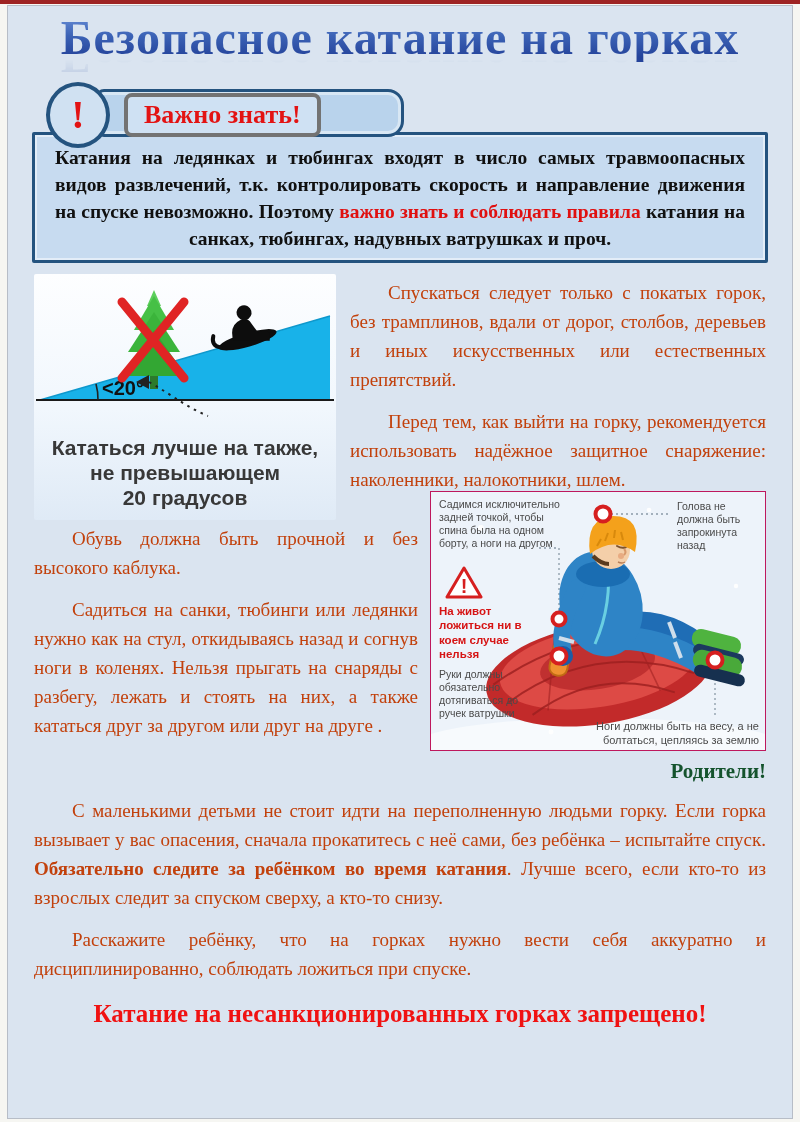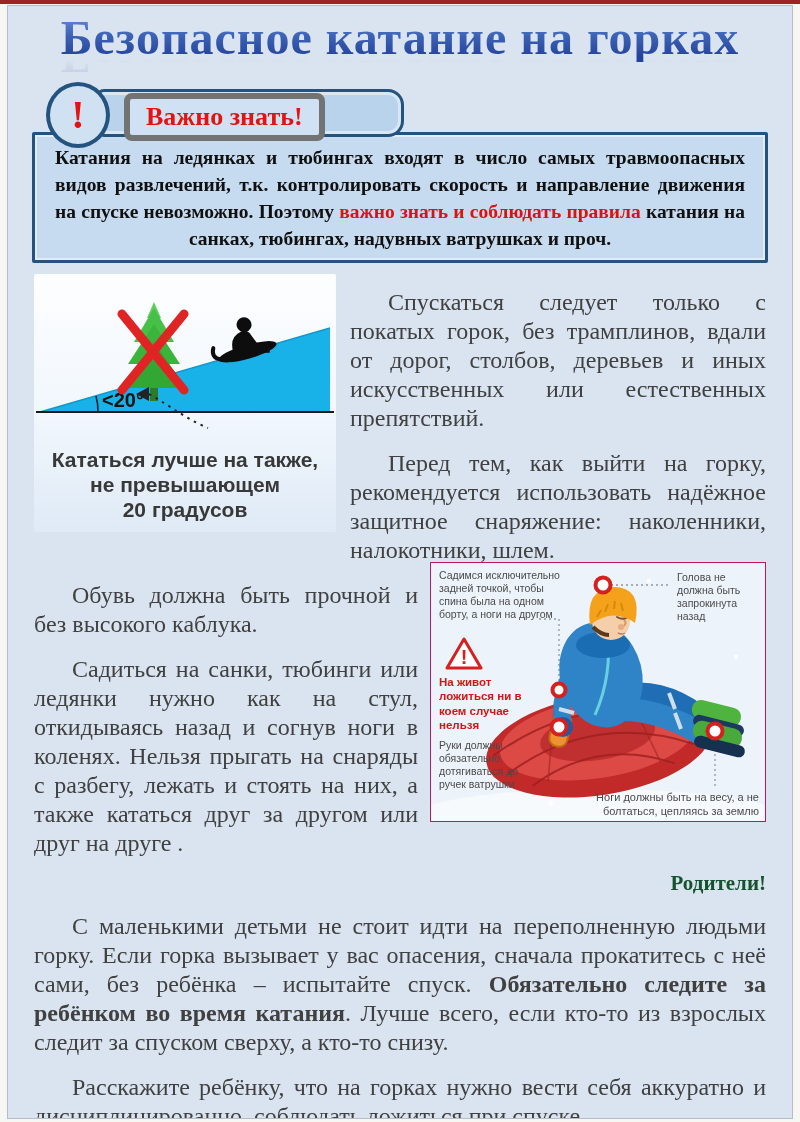--- a/index.html
+++ b/index.html
@@ -39,47 +39,47 @@
     display:flex;align-items:center;justify-content:center;
   }
   .badge-excl{color:#e31313;font-weight:bold;font-size:40px;line-height:1;font-family:"Liberation Serif",serif;}
   .badge-bar{
     position:absolute;left:50px;top:7px;width:302px;height:42px;
     background:#b9d3ec;border:3px solid #24537f;border-radius:8px 16px 16px 8px;
     box-shadow:inset 0 0 0 3px rgba(255,255,255,.45);
   }
   .badge-label-box{
     position:absolute;left:78px;top:11px;height:36px;padding:0 16px;
-    background:#cfe1f3;border:6px solid #737373;border-radius:8px;
+    background:#cfe1f3;border:4px solid #737373;border-radius:8px;
     display:flex;align-items:center;
   }
   .badge-label{color:#e31313;font-size:26px;font-weight:600;font-family:"Liberation Serif",serif;}
   
   .intro-box{
     position:relative;z-index:2;margin:-14px 24px 0;
     background:#c7dbf0;border:3px solid #24537f;border-radius:2px;
     padding:9px 20px 8px;box-shadow:inset 0 0 0 2px rgba(255,255,255,.5);
   }
   .intro-text{
     margin:0;font-weight:700;font-size:19.5px;line-height:27px;color:#101010;
     text-align:justify;-moz-text-align-last:center;text-align-last:center;
   }
   .red-inline{color:#e01010;}
   
   .main{padding:9px 26px 0;}
   .para{
-    font-size:24px;line-height:29px;color:#404040;
-    text-align:justify;text-indent:38px;margin:16px 0 13px;
+    font-size:19px;line-height:29px;color:#c2410c;
+    text-align:justify;text-indent:38px;margin:6px 0 13px;
   }
   .bold-inline{font-weight:bold;}
   
   .slope-fig{
     float:left;width:302px;margin:2px 14px 4px 0;
     background:linear-gradient(180deg,#fdfeff 0%,#f1f7fd 55%,#dfeaf6 100%);
-    padding:20px 0 10px;border-radius:2px;
+    padding:8px 0 10px;border-radius:2px;
   }
   .slope-caption{text-align:center;font-family:"Liberation Sans",sans-serif;
     font-weight:700;font-size:21px;line-height:1.18;color:#383838;margin-top:10px;}
   .slope-caption span{display:block;}
   
   .tube-fig{
     float:right;width:334px;height:258px;margin:-16px 0 8px 12px;
     position:relative;background:#edf3fa;border:1px solid #be185d;box-sizing:content-box;
   }
   .tube-fig svg.scene{position:absolute;left:0;top:0;}

